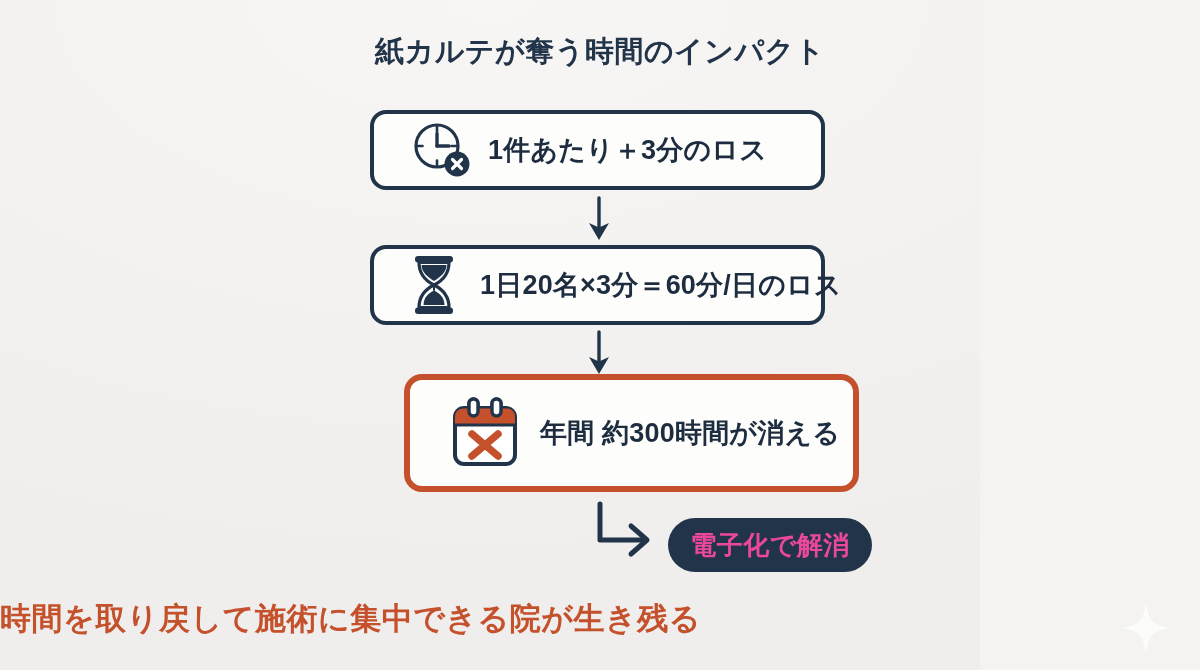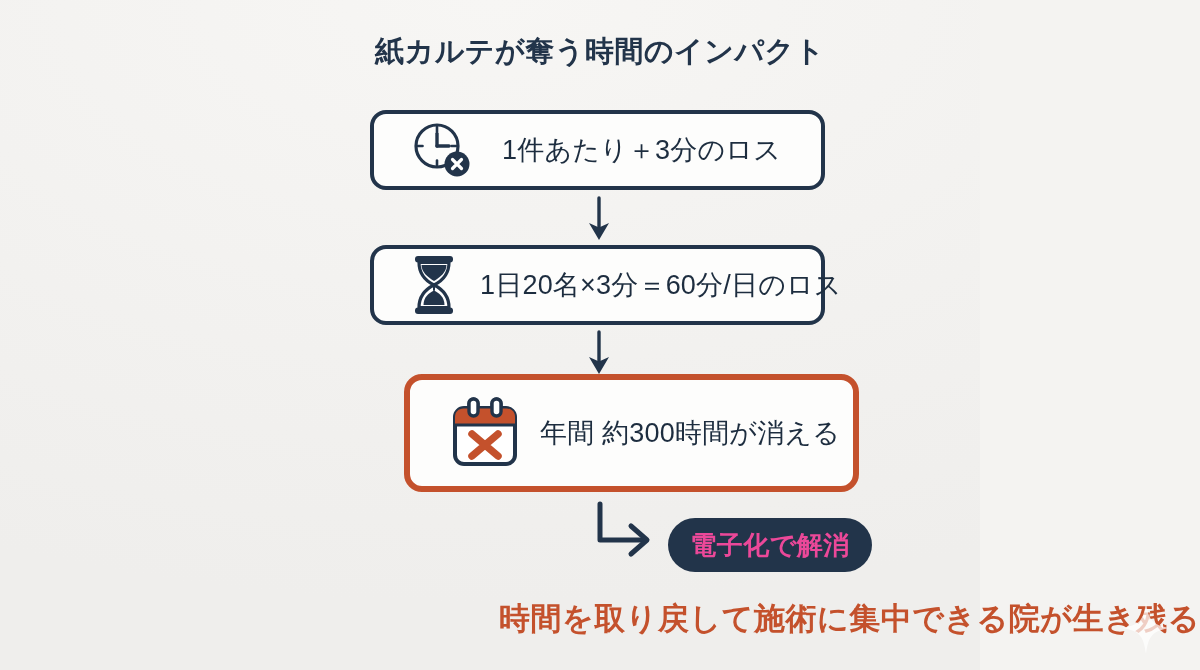--- a/index.html
+++ b/index.html
@@ -61,23 +61,22 @@
   }
 
   .box-icon {
     flex: 0 0 auto;
     display: flex;
     align-items: center;
     justify-content: center;
   }
   .box-label {
     flex: 1 1 auto;
-    text-align: center;
     font-size: 27px;
-    font-weight: 400;
+    font-weight: 700;
     color: #1d2d3f;
     letter-spacing: 0.2px;
     white-space: nowrap;
   }
   .box-label.accent-label {
     font-size: 27px;
     color: #1d2d3f;
   }
 
   
@@ -152,21 +151,21 @@
     letter-spacing: 0.5px;
     white-space: nowrap;
   }
 
   
   .tagline {
     position: absolute;
     left: 0;
     top: 598px;
     width: 1200px;
-    text-align: right;
+    text-align: left;
     font-size: 31px;
     font-weight: 700;
     color: #c4512c;
     letter-spacing: 0.5px;
     white-space: nowrap;
   }
 </style>
 </head>
 <body>
 

